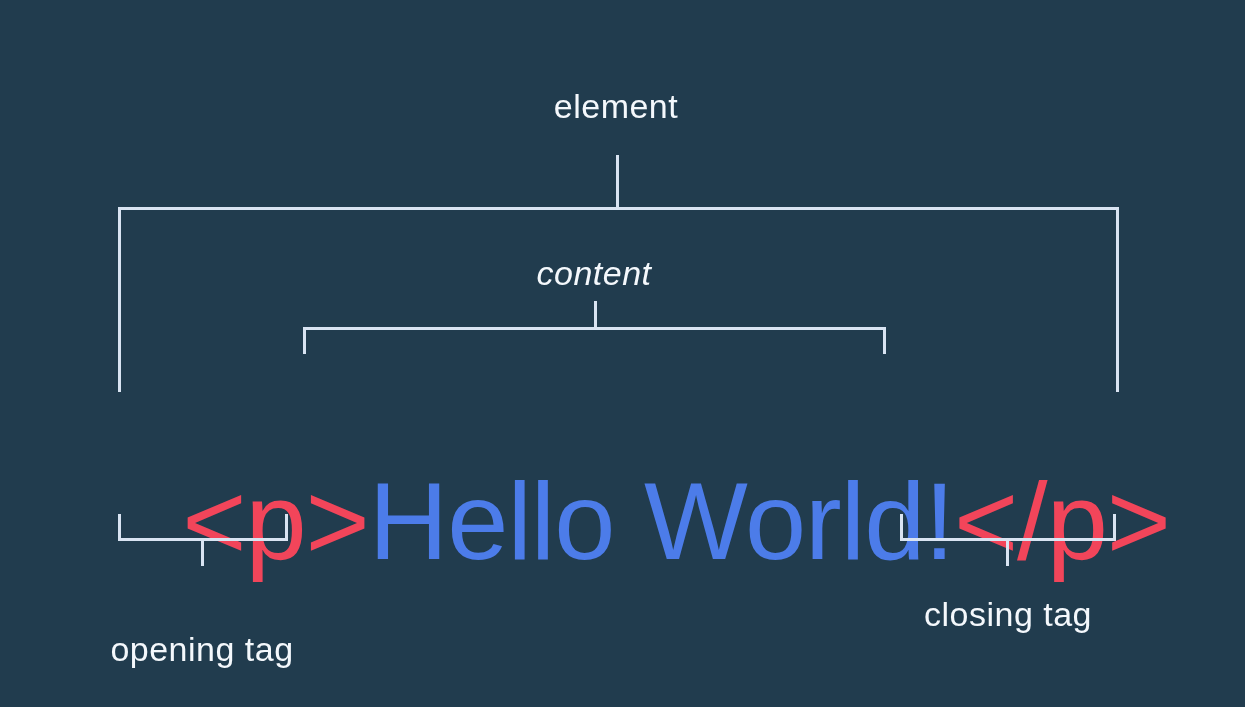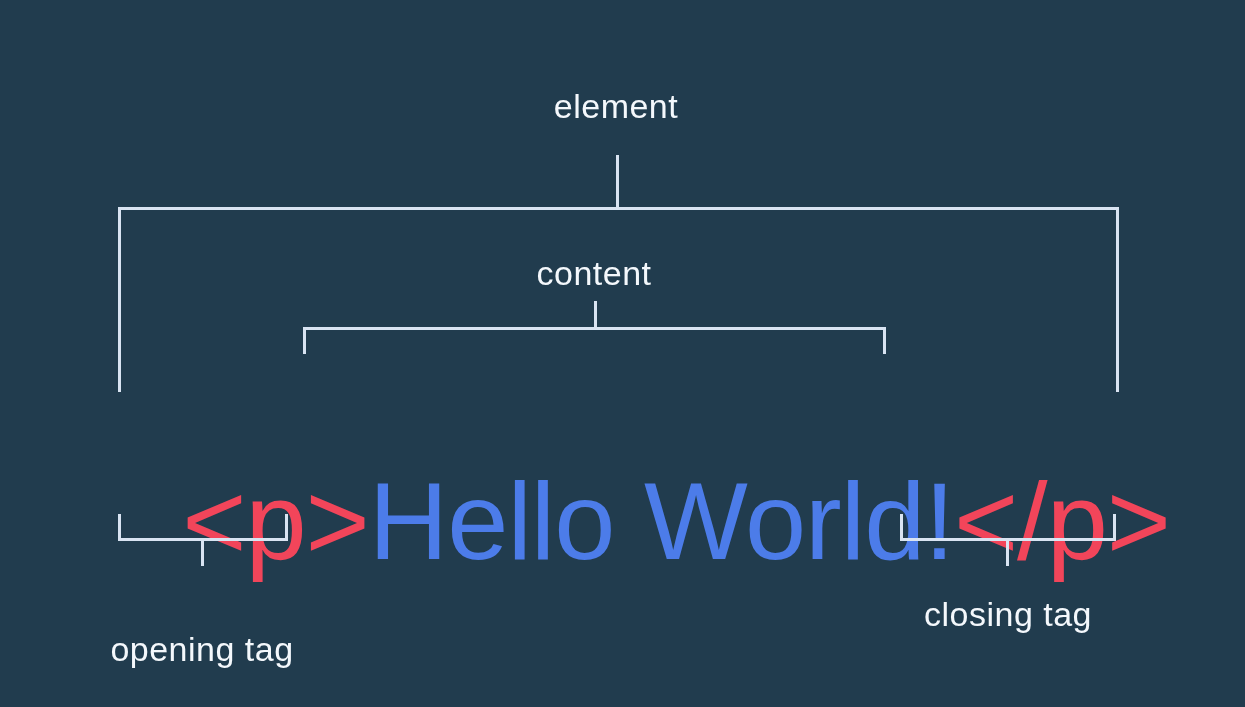--- a/index.html
+++ b/index.html
@@ -42,21 +42,21 @@
   .bracket.up {
     border-bottom-width: 3px;
     border-left-width: 3px;
     border-right-width: 3px;
   }
 
   .label-element { left: 616px; top: 88px; }
   .stem-element  { left: 616px; top: 155px; height: 53px; }
   .bracket-element { left: 118px; top: 207px; width: 1001px; height: 185px; }
 
-  .label-content { left: 594px; top: 255px; }
+  .label-content { left: 594px; top: 255px; font-style: italic; }
   .stem-content  { left: 594px; top: 301px; height: 27px; }
   .bracket-content { left: 303px; top: 327px; width: 583px; height: 27px; }
 
   .code-line {
     position: absolute;
     left: 617px;
     top: 356px;
     transform: translateX(-50%);
     font-size: 110px;
     line-height: 1;

